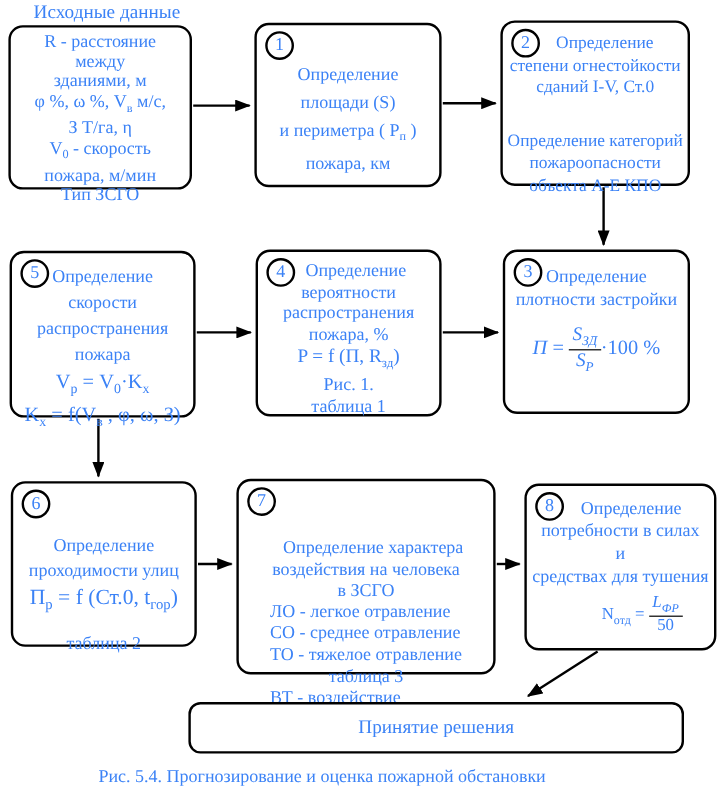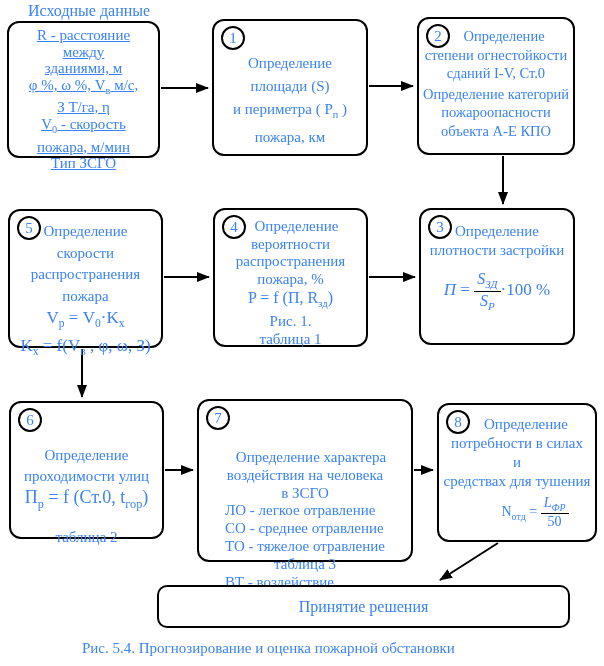--- a/index.html
+++ b/index.html
@@ -22,29 +22,29 @@
   sub { font-size:0.68em; }
   .frac { display:inline-block; vertical-align:middle; text-align:center; line-height:1.15; }
   .ftop { display:block; border-bottom:1px solid #000; padding:0 3px; }
   .fbot { display:block; padding:0 3px; }
   .it { font-style:italic; }
 
   .floating-title { position:absolute; left:28px; top:2px; font-size:16px; }
   .caption { position:absolute; left:82px; top:640px; font-size:15px;font-family:Liberation Serif, serif; }
 
   .databox { left:7px;  top:21px;  width:153px; height:137px; }
-  .databox .txt { padding-top:4px; line-height:16.6px;text-decoration:underline; }
+  .databox .txt { padding-top:4px; line-height:16.6px; }
 
   .b1 { left:212px; top:19px; width:156px; height:137px; }
   .b1 .txt { padding-top:31px; line-height:23px; }
 
   .b2 { left:417px; top:17px; width:158px; height:138px; }
   .b2 .txt { padding-top:8px; line-height:18.5px; font-size:14.5px; }
   .b2 .ind { margin-left:16px; }
-  .b2 .gap { margin-top:2px; }
+  .b2 .gap { margin-top:26px; }
 
   .b3 { left:419px; top:208px; width:156px; height:137px; }
   .b3 .txt { padding-top:12px; line-height:19px; }
   .b3 .formula { margin-top:10px; font-size:17px; }
   .b3 .formula .ftop, .b3 .formula .fbot { font-size:16px; }
   .b3 .formula sub { font-size:11px; }
 
   .b4 { left:213px; top:208px; width:155px; height:139px; }
   .b4 .txt { padding-top:8px; line-height:17.5px; }
   .b4 .ind { margin-left:12px; }

